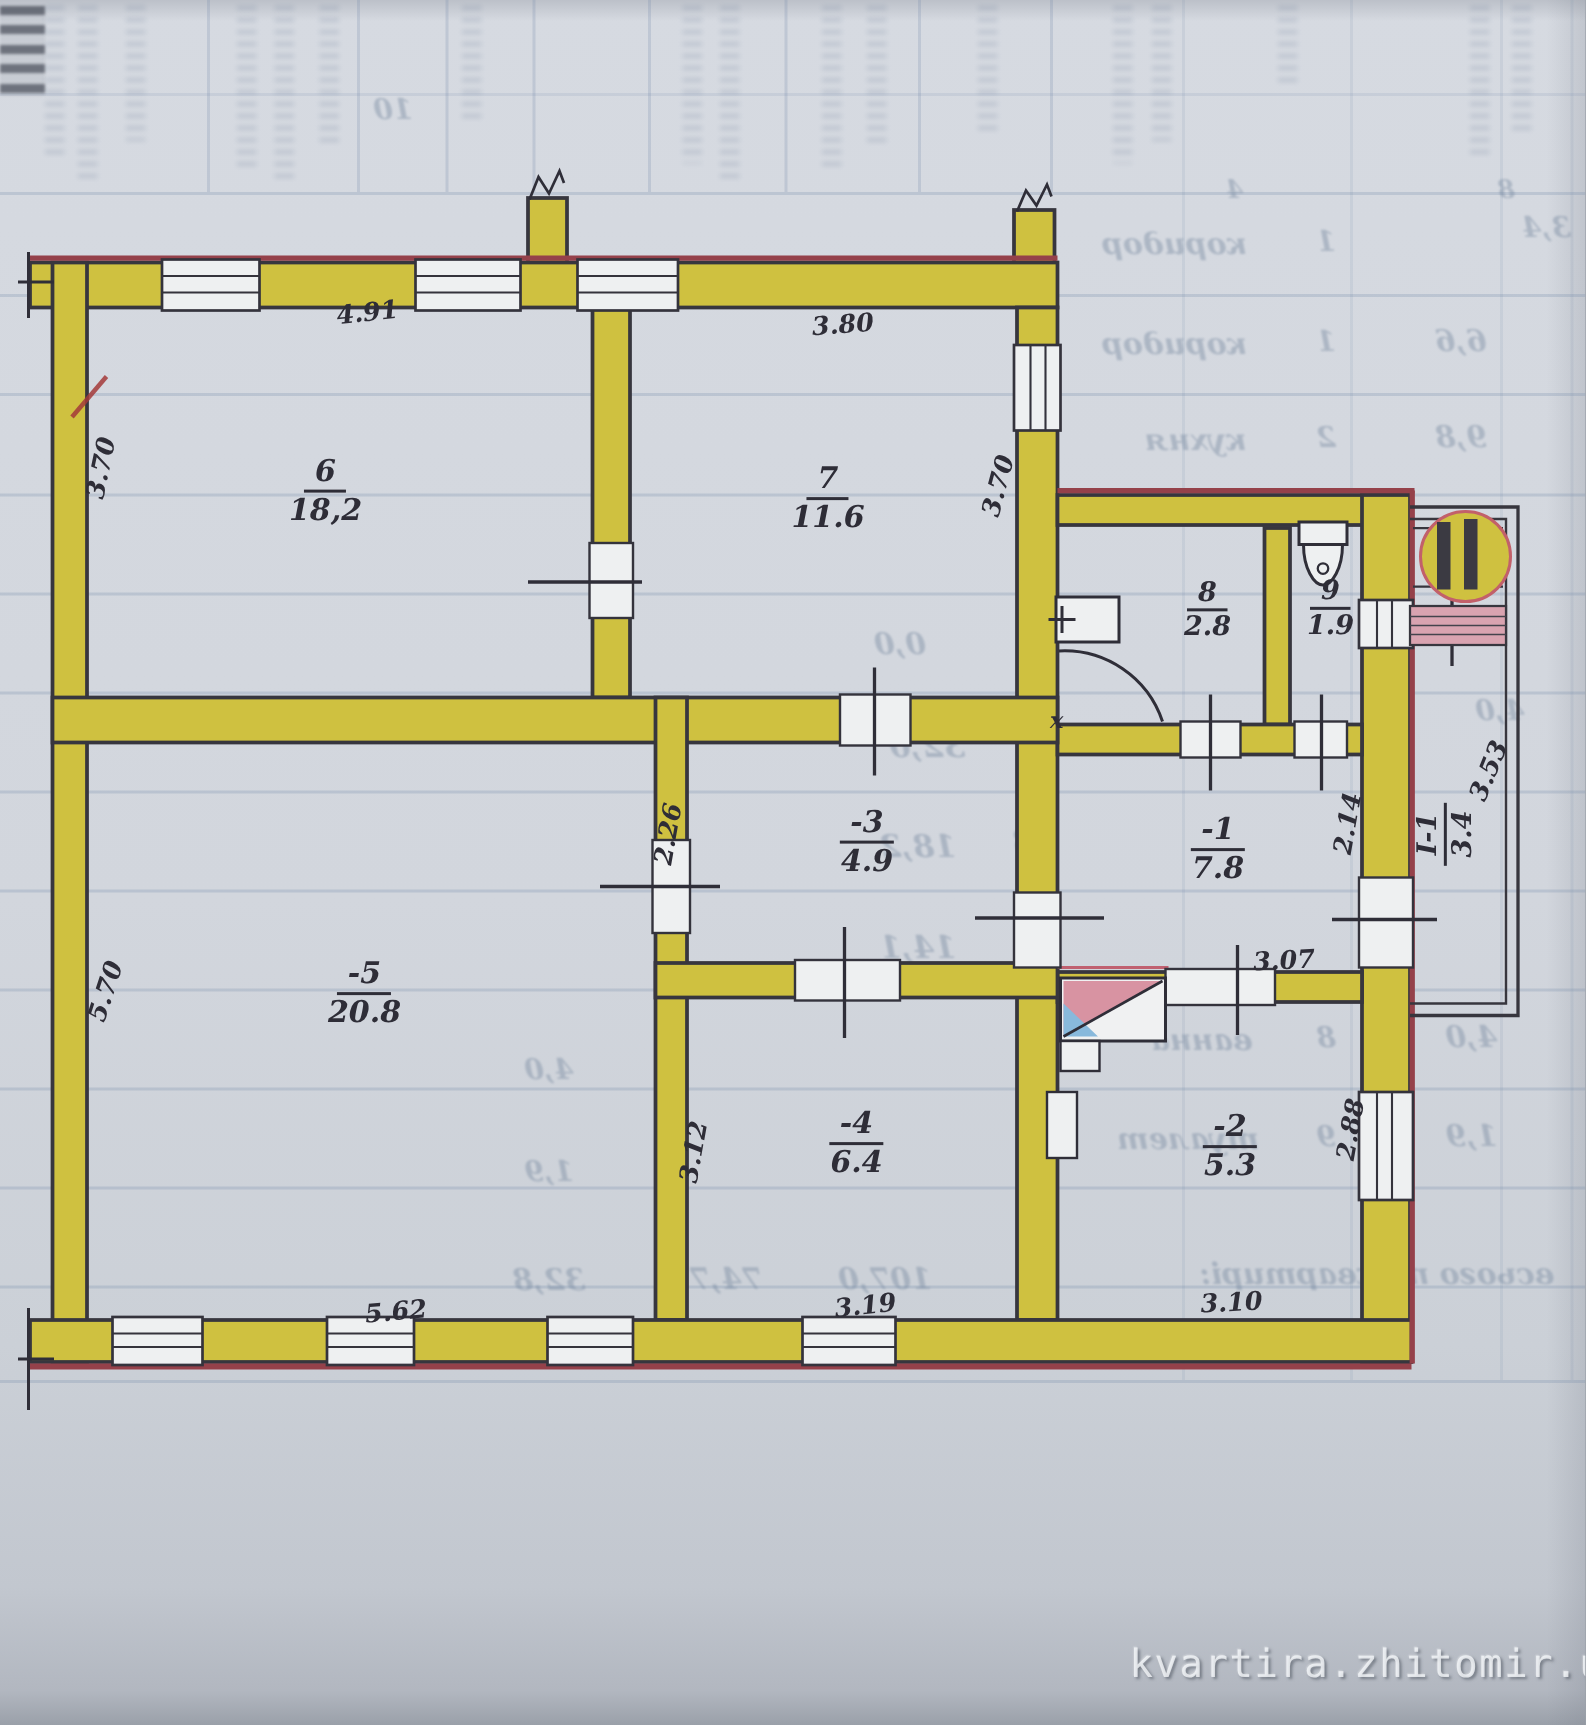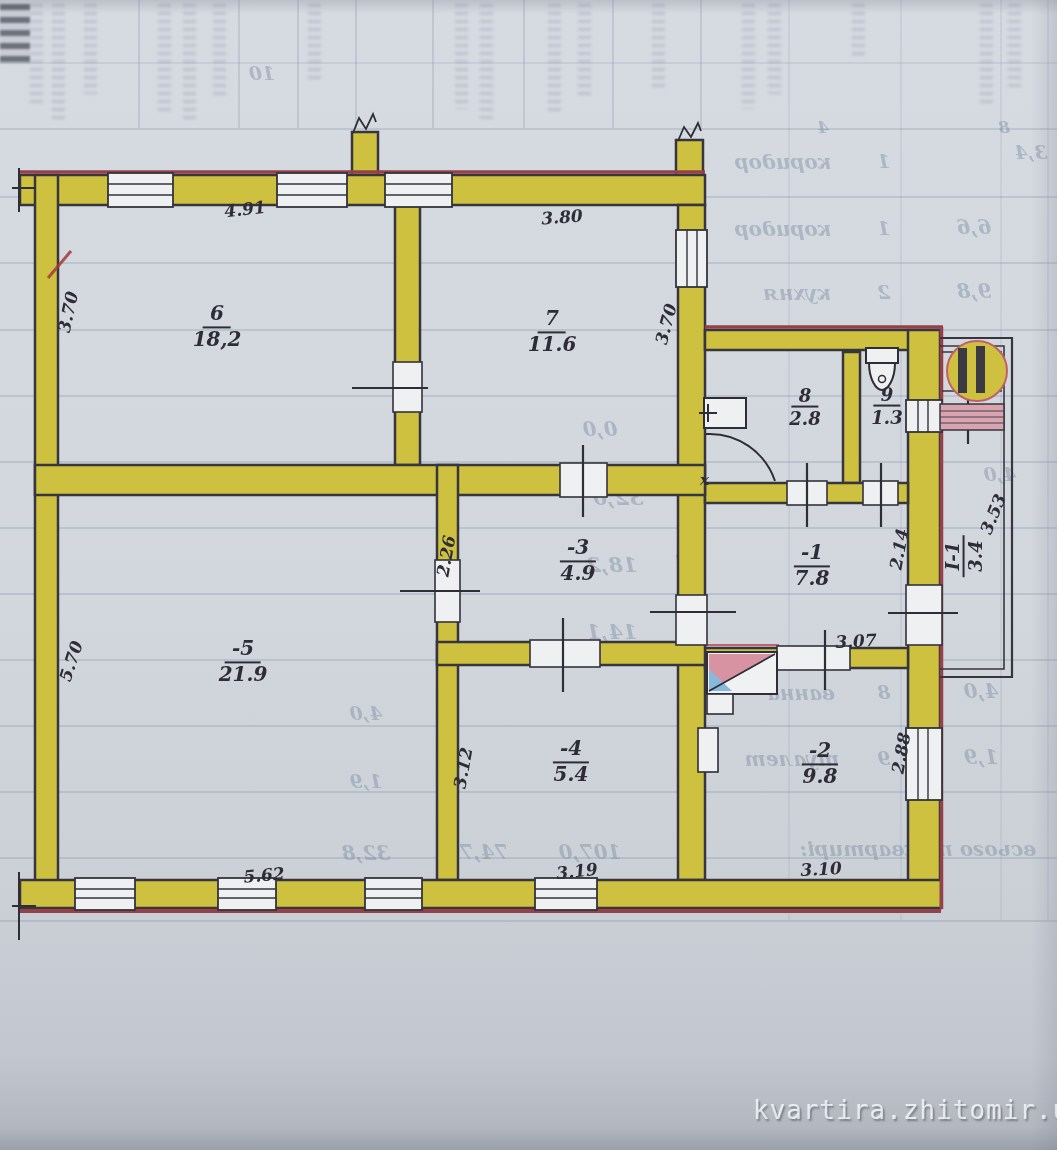--- a/index.html
+++ b/index.html
@@ -244,41 +244,41 @@
   <div class="rlabel" style="left:552px;top:332px">
     <span class="rnum">7</span>
     <span class="rarea">11.6</span>
   </div>
   <div class="rlabel" style="left:805px;top:407px;font-size:18px">
     <span class="rnum">8</span>
     <span class="rarea">2.8</span>
   </div>
   <div class="rlabel" style="left:887px;top:406px;font-size:18px">
     <span class="rnum">9</span>
-    <span class="rarea">1.3</span>
+    <span class="rarea">1.9</span>
   </div>
   <div class="rlabel" style="left:812px;top:566px">
     <span class="rnum">-1</span>
     <span class="rarea">7.8</span>
   </div>
   <div class="rlabel" style="left:820px;top:764px">
     <span class="rnum">-2</span>
-    <span class="rarea">9.8</span>
+    <span class="rarea">5.3</span>
   </div>
   <div class="rlabel" style="left:578px;top:561px">
     <span class="rnum">-3</span>
     <span class="rarea">4.9</span>
   </div>
   <div class="rlabel" style="left:571px;top:762px">
     <span class="rnum">-4</span>
-    <span class="rarea">5.4</span>
+    <span class="rarea">6.4</span>
   </div>
   <div class="rlabel" style="left:243px;top:662px">
     <span class="rnum">-5</span>
-    <span class="rarea">21.9</span>
+    <span class="rarea">20.8</span>
   </div>
   <div class="rlabel" style="left:964px;top:556px;transform:translate(-50%,-50%) rotate(-90deg);font-size:18px">
     <span class="rnum">I-1</span>
     <span class="rarea">3.4</span>
   </div>
 
   <div class="dim" style="left:245px;top:209px;transform:translate(-50%,-50%) rotate(-6deg)">4.91</div>
   <div class="dim" style="left:562px;top:217px;transform:translate(-50%,-50%) rotate(-4deg)">3.80</div>
   <div class="dim" style="left:68px;top:312px;transform:translate(-50%,-50%) rotate(-78deg)">3.70</div>
   <div class="dim" style="left:666px;top:324px;transform:translate(-50%,-50%) rotate(-75deg)">3.70</div>

